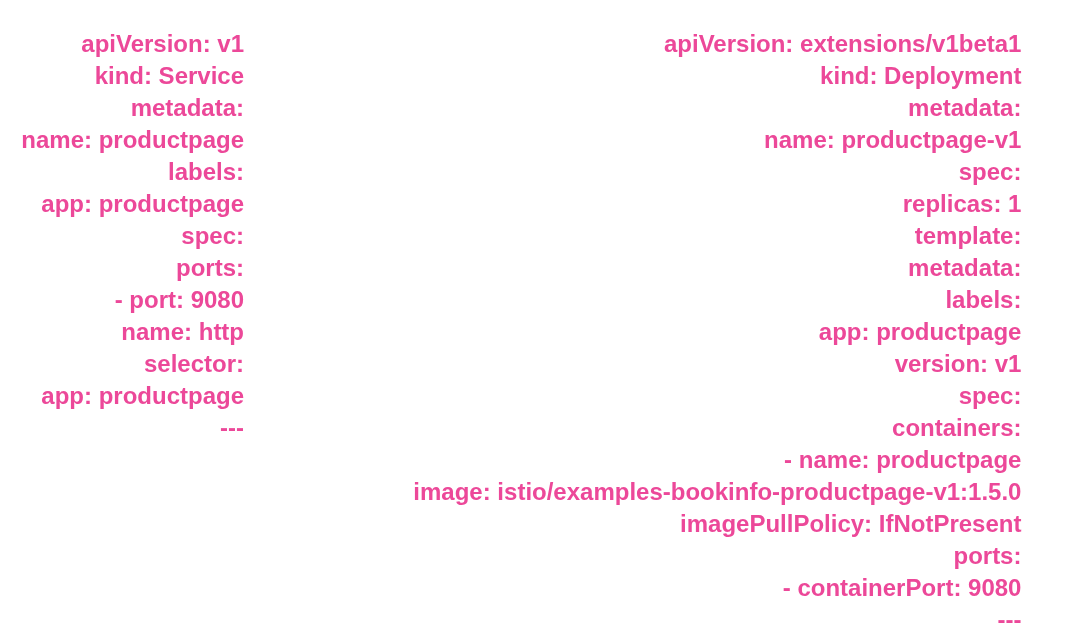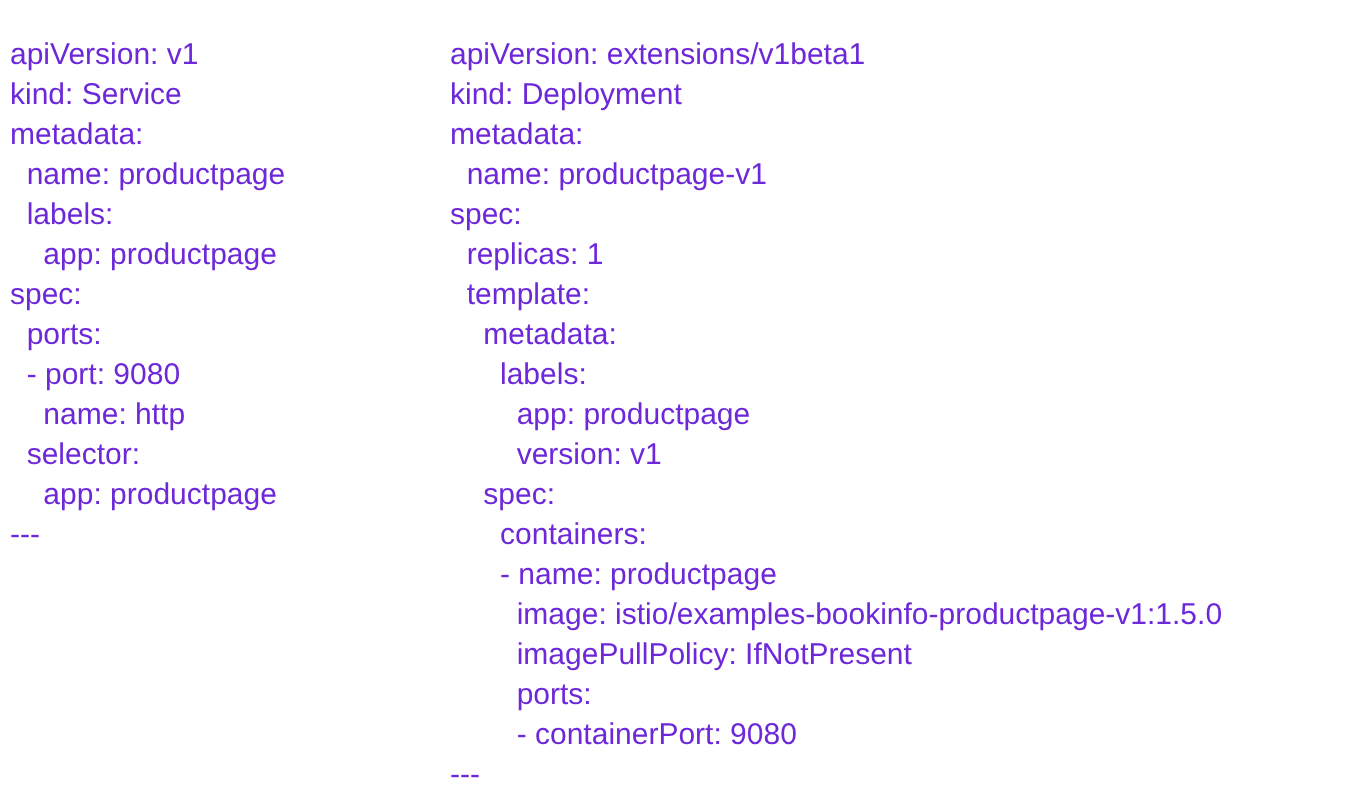--- a/index.html
+++ b/index.html
@@ -18,23 +18,24 @@
     width: 1080px;
     height: 632px;
     background: #ffffff;
   }
   .yaml-column {
     position: absolute;
     top: 0;
     font-family: "Liberation Sans", sans-serif;
     font-size: 24px;
     line-height: 32px;
-    color: #6d28d9;
+    color: #ec4899;
     white-space: pre;
-    font-weight: 400;
+    font-weight: 700;
+    text-align: right;
     -webkit-font-smoothing: antialiased;
   }
   #service-column {
     left: 8px;
     top: 4px;
   }
   #deployment-column {
     left: 360px;
     top: 4px;
   }

